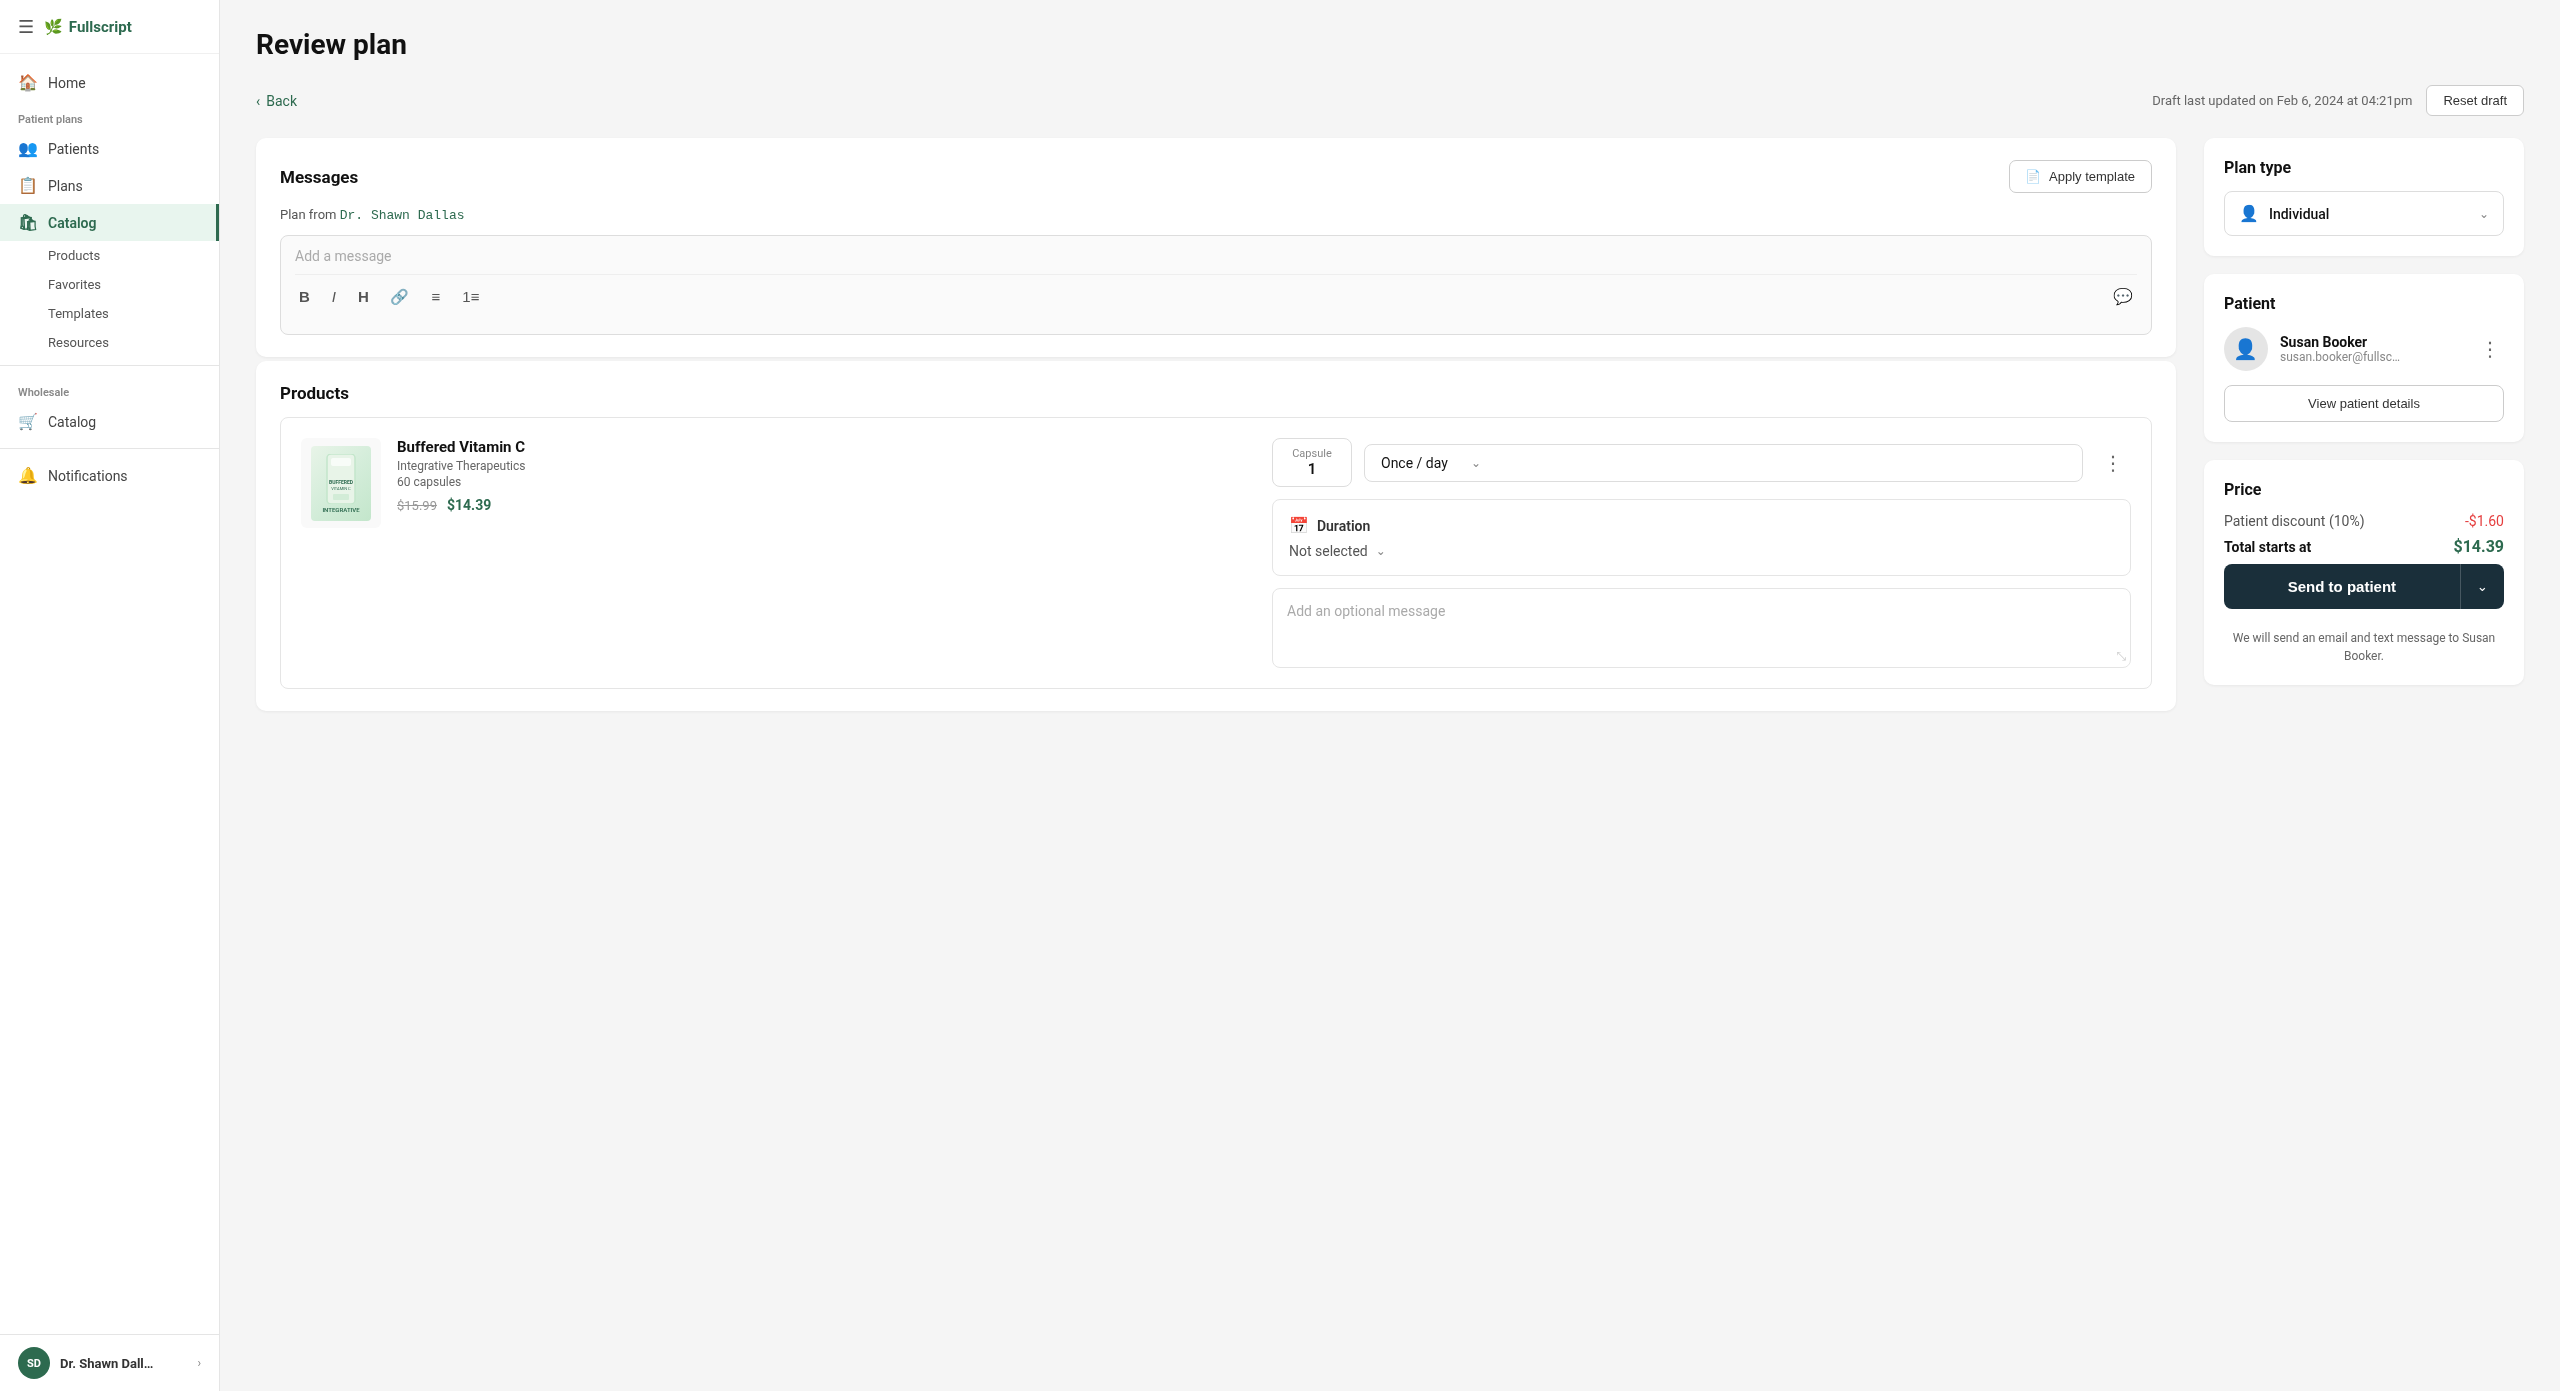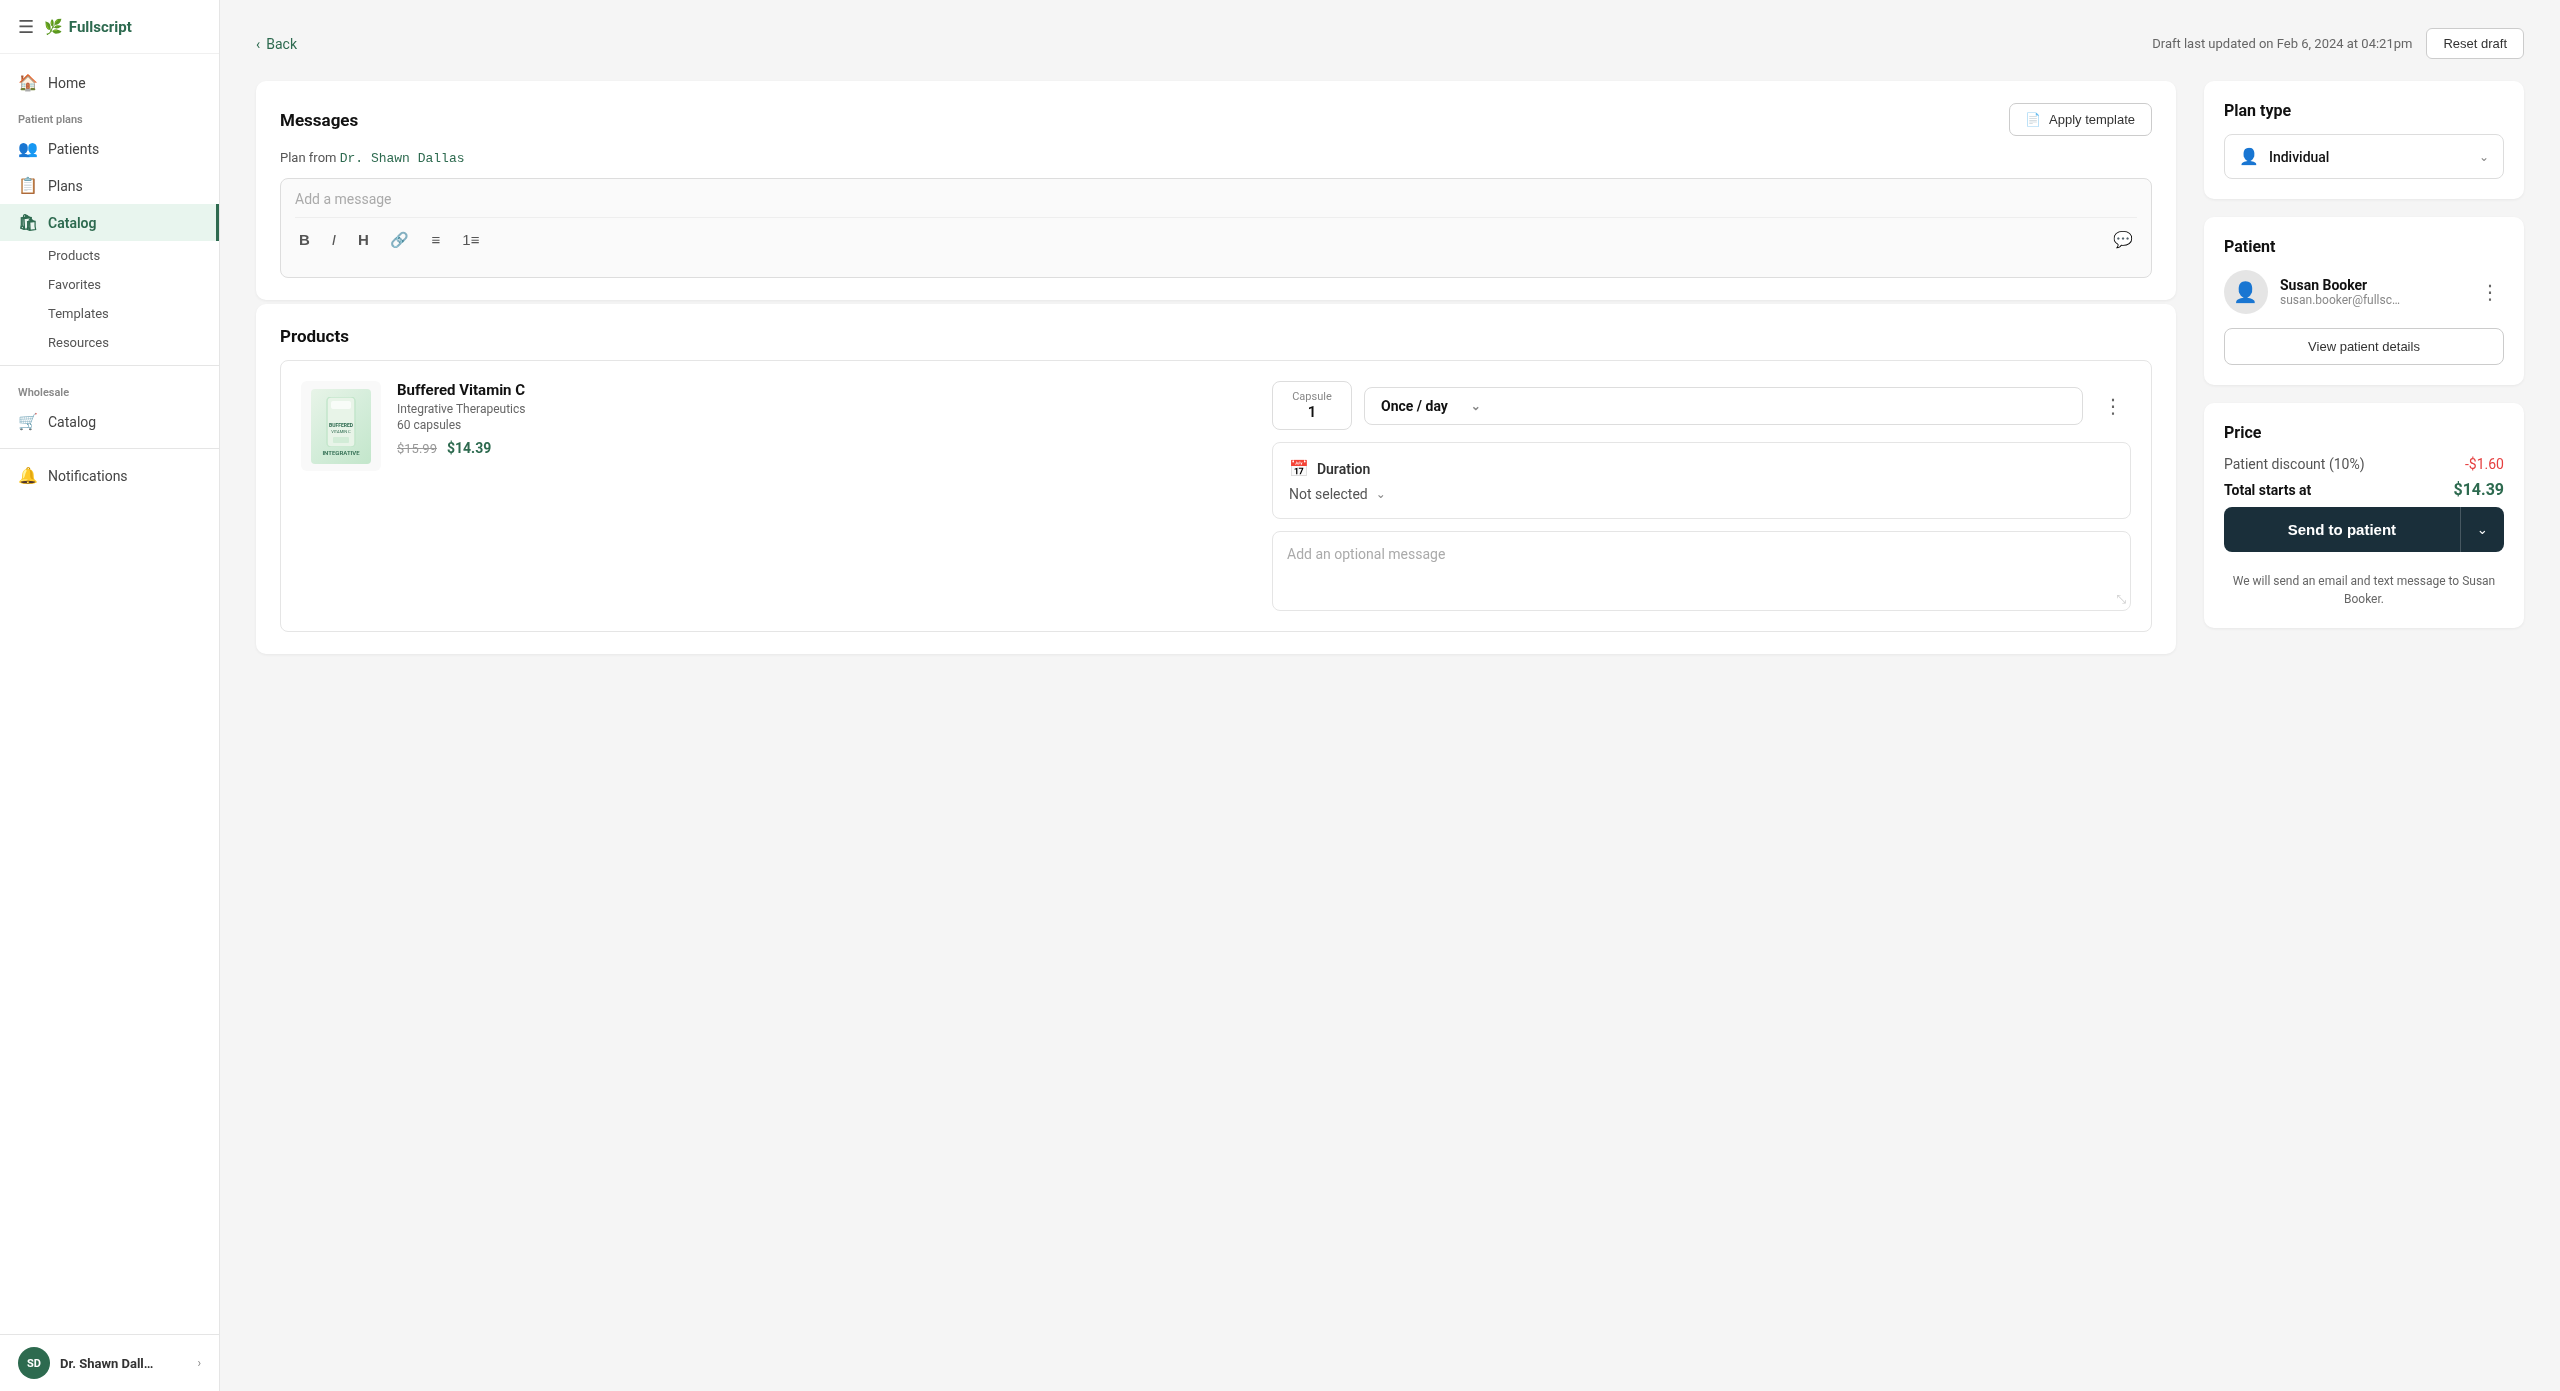--- a/index.html
+++ b/index.html
@@ -67,21 +67,21 @@
     .product-price { display: flex; gap: 10px; align-items: center; }
     .price-original { font-size: 13px; color: #999; text-decoration: line-through; }
     .price-discounted { font-size: 14px; font-weight: 700; color: #2d6a4f; }
     .product-controls { flex: 1; }
 
     
     .dosage-row { display: flex; align-items: center; gap: 12px; margin-bottom: 12px; }
     .capsule-box { border: 1px solid #ddd; border-radius: 8px; padding: 8px 14px; background: #fff; min-width: 80px; text-align: center; }
     .capsule-label { font-size: 11px; color: #888; }
     .capsule-value { font-size: 15px; font-weight: 600; color: #111; }
-    .frequency-selector { display: flex; align-items: center; gap: 19px; border: 1px solid #ddd; border-radius: 8px; padding: 10px 16px; background: #fff; cursor: pointer; font-size: 14px; font-weight: 700; color: #111; flex: 1; }
+    .frequency-selector { display: flex; align-items: center; gap: 19px; border: 1px solid #ddd; border-radius: 8px; padding: 10px 16px; background: #fff; cursor: pointer; font-size: 14px; font-weight: 400; color: #111; flex: 1; }
     .frequency-selector .chevron { margin-left: 4px; font-size: 12px; color: #888; }
     .more-btn { background: none; border: none; cursor: pointer; font-size: 20px; color: #666; padding: 4px 8px; border-radius: 4px; }
 
     
     .duration-box { border: 1px solid #e5e5e5; border-radius: 8px; padding: 16px; margin-bottom: 12px; background: #fff; }
     .duration-header { display: flex; align-items: center; gap: 8px; font-size: 14px; font-weight: 600; color: #333; margin-bottom: 8px; }
     .duration-icon { font-size: 16px; }
     .duration-selector { display: flex; align-items: center; gap: 8px; cursor: pointer; }
     .duration-label { font-size: 14px; color: #555; }
     .duration-chevron { font-size: 12px; color: #888; }
@@ -187,20 +187,21 @@
   </nav>
 
   <div class="sidebar-footer">
     <div class="sidebar-avatar-small">SD</div>
     <span class="sidebar-user-name">Dr. Shawn Dall…</span>
     <span class="sidebar-chevron">›</span>
   </div>
 </aside>
 
 <main class="main">
+  <h1 class="page-title">Review plan</h1>
 
   <div class="top-bar">
     <a class="back-link">
       <span>‹</span>
       <span>Back</span>
     </a>
     <div class="top-bar-right">
       <span class="draft-label">Draft last updated on Feb 6, 2024 at 04:21pm</span>
       <button class="reset-btn">Reset draft</button>
     </div>

